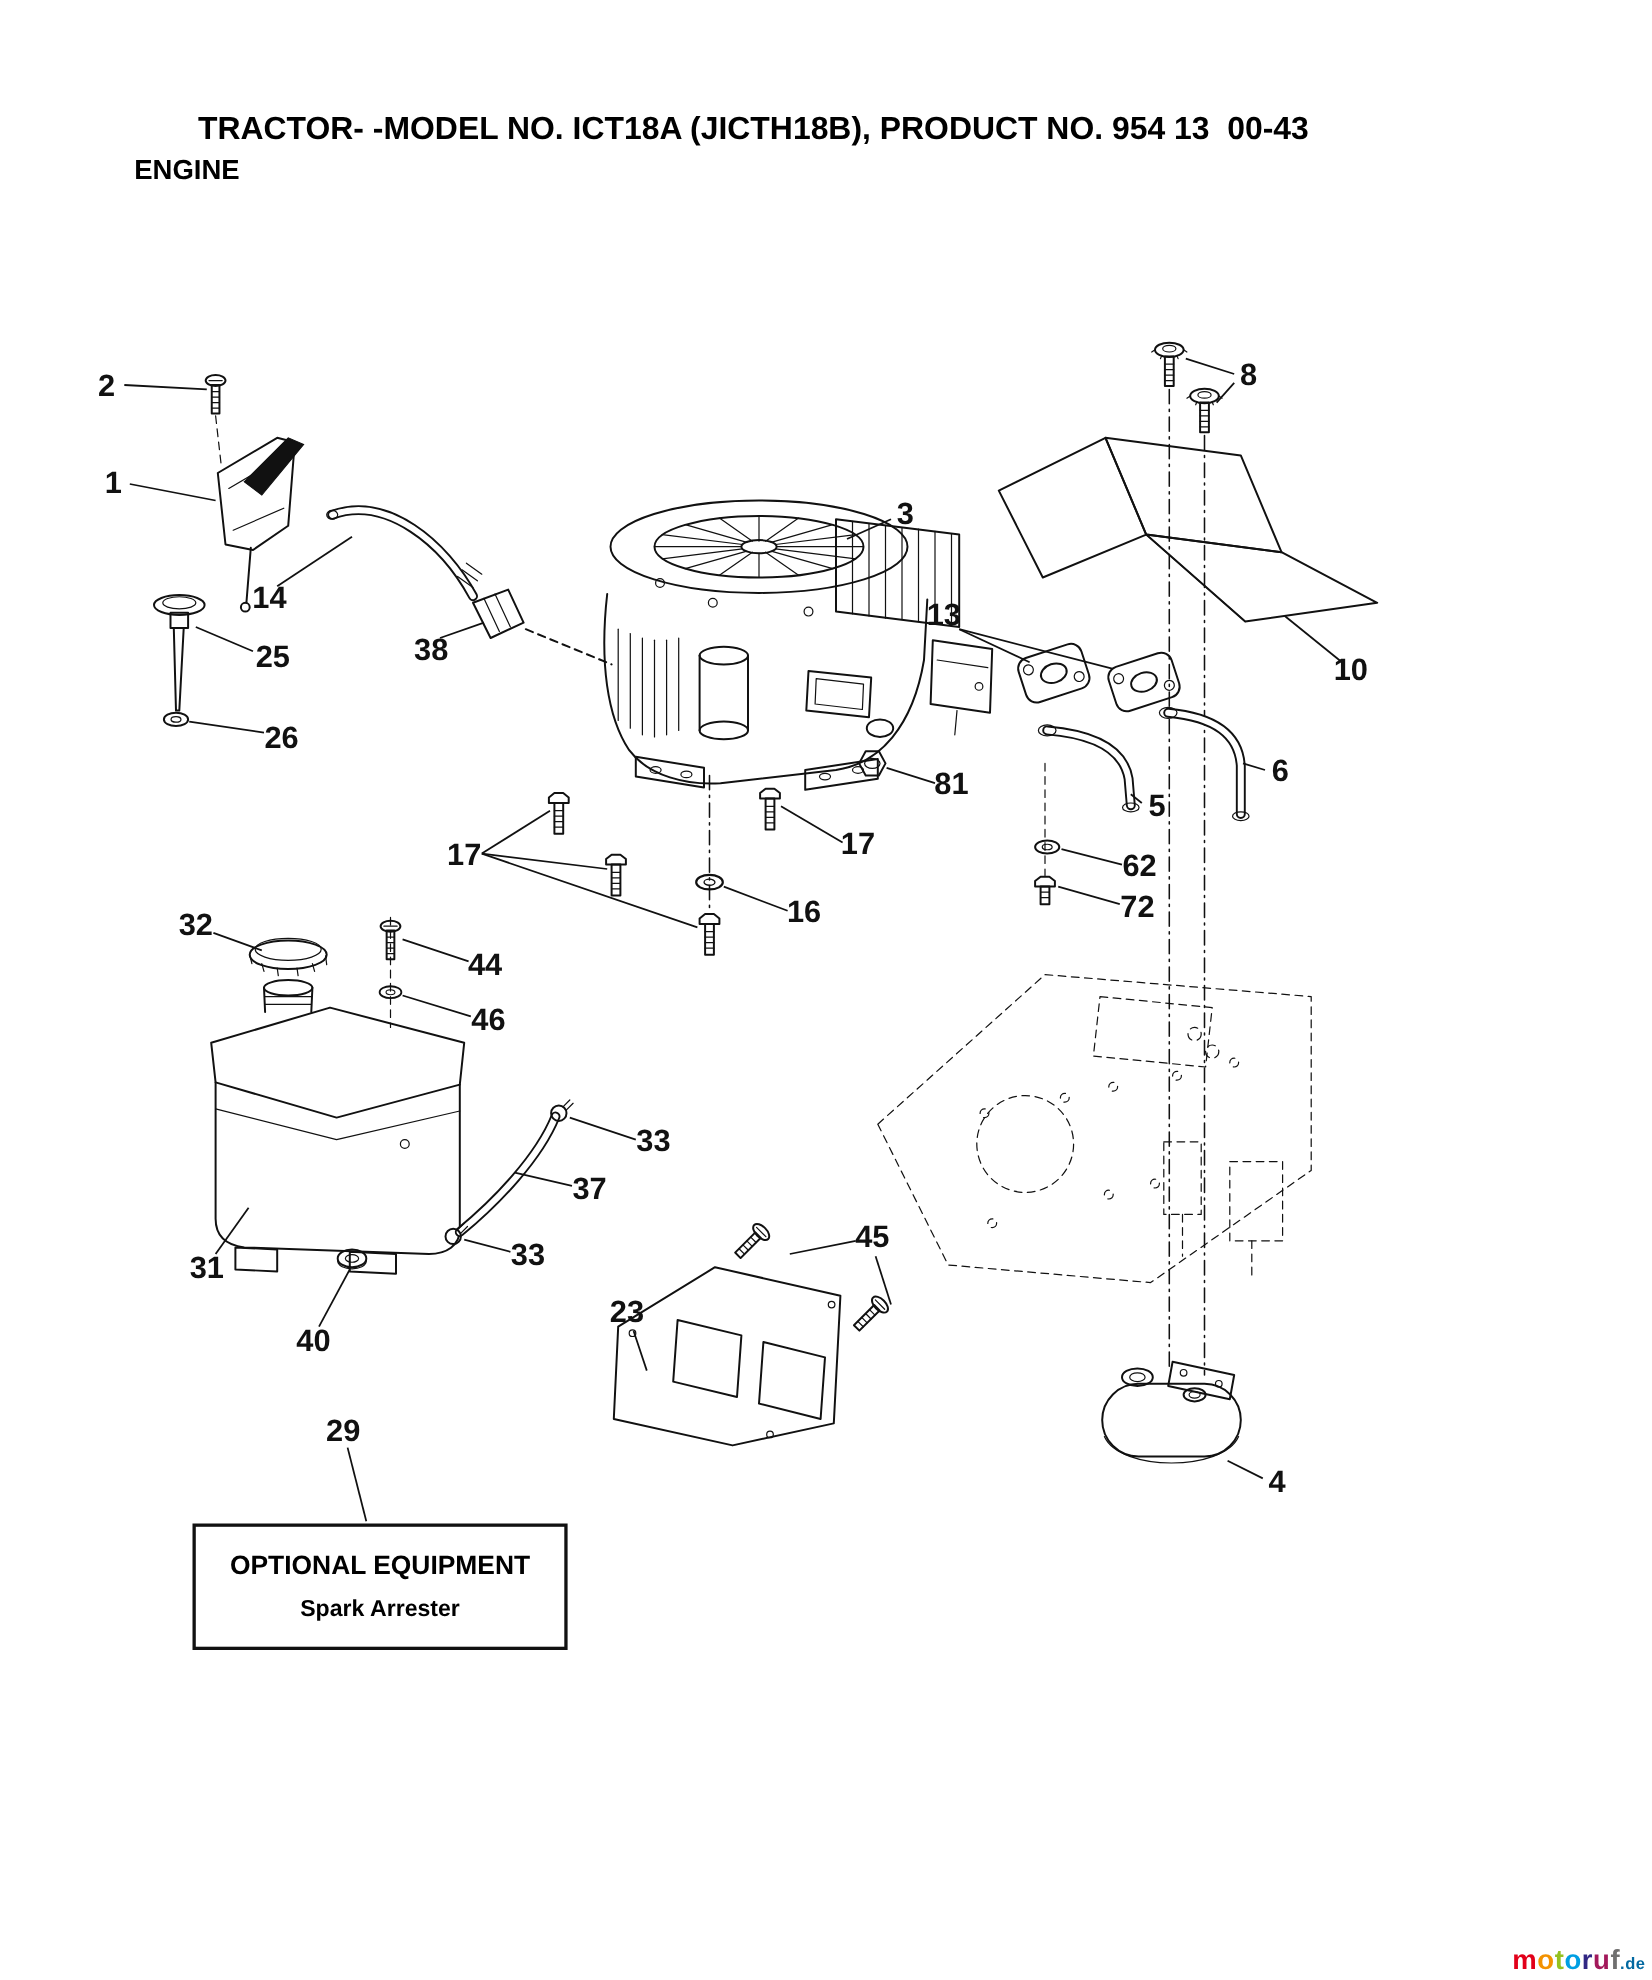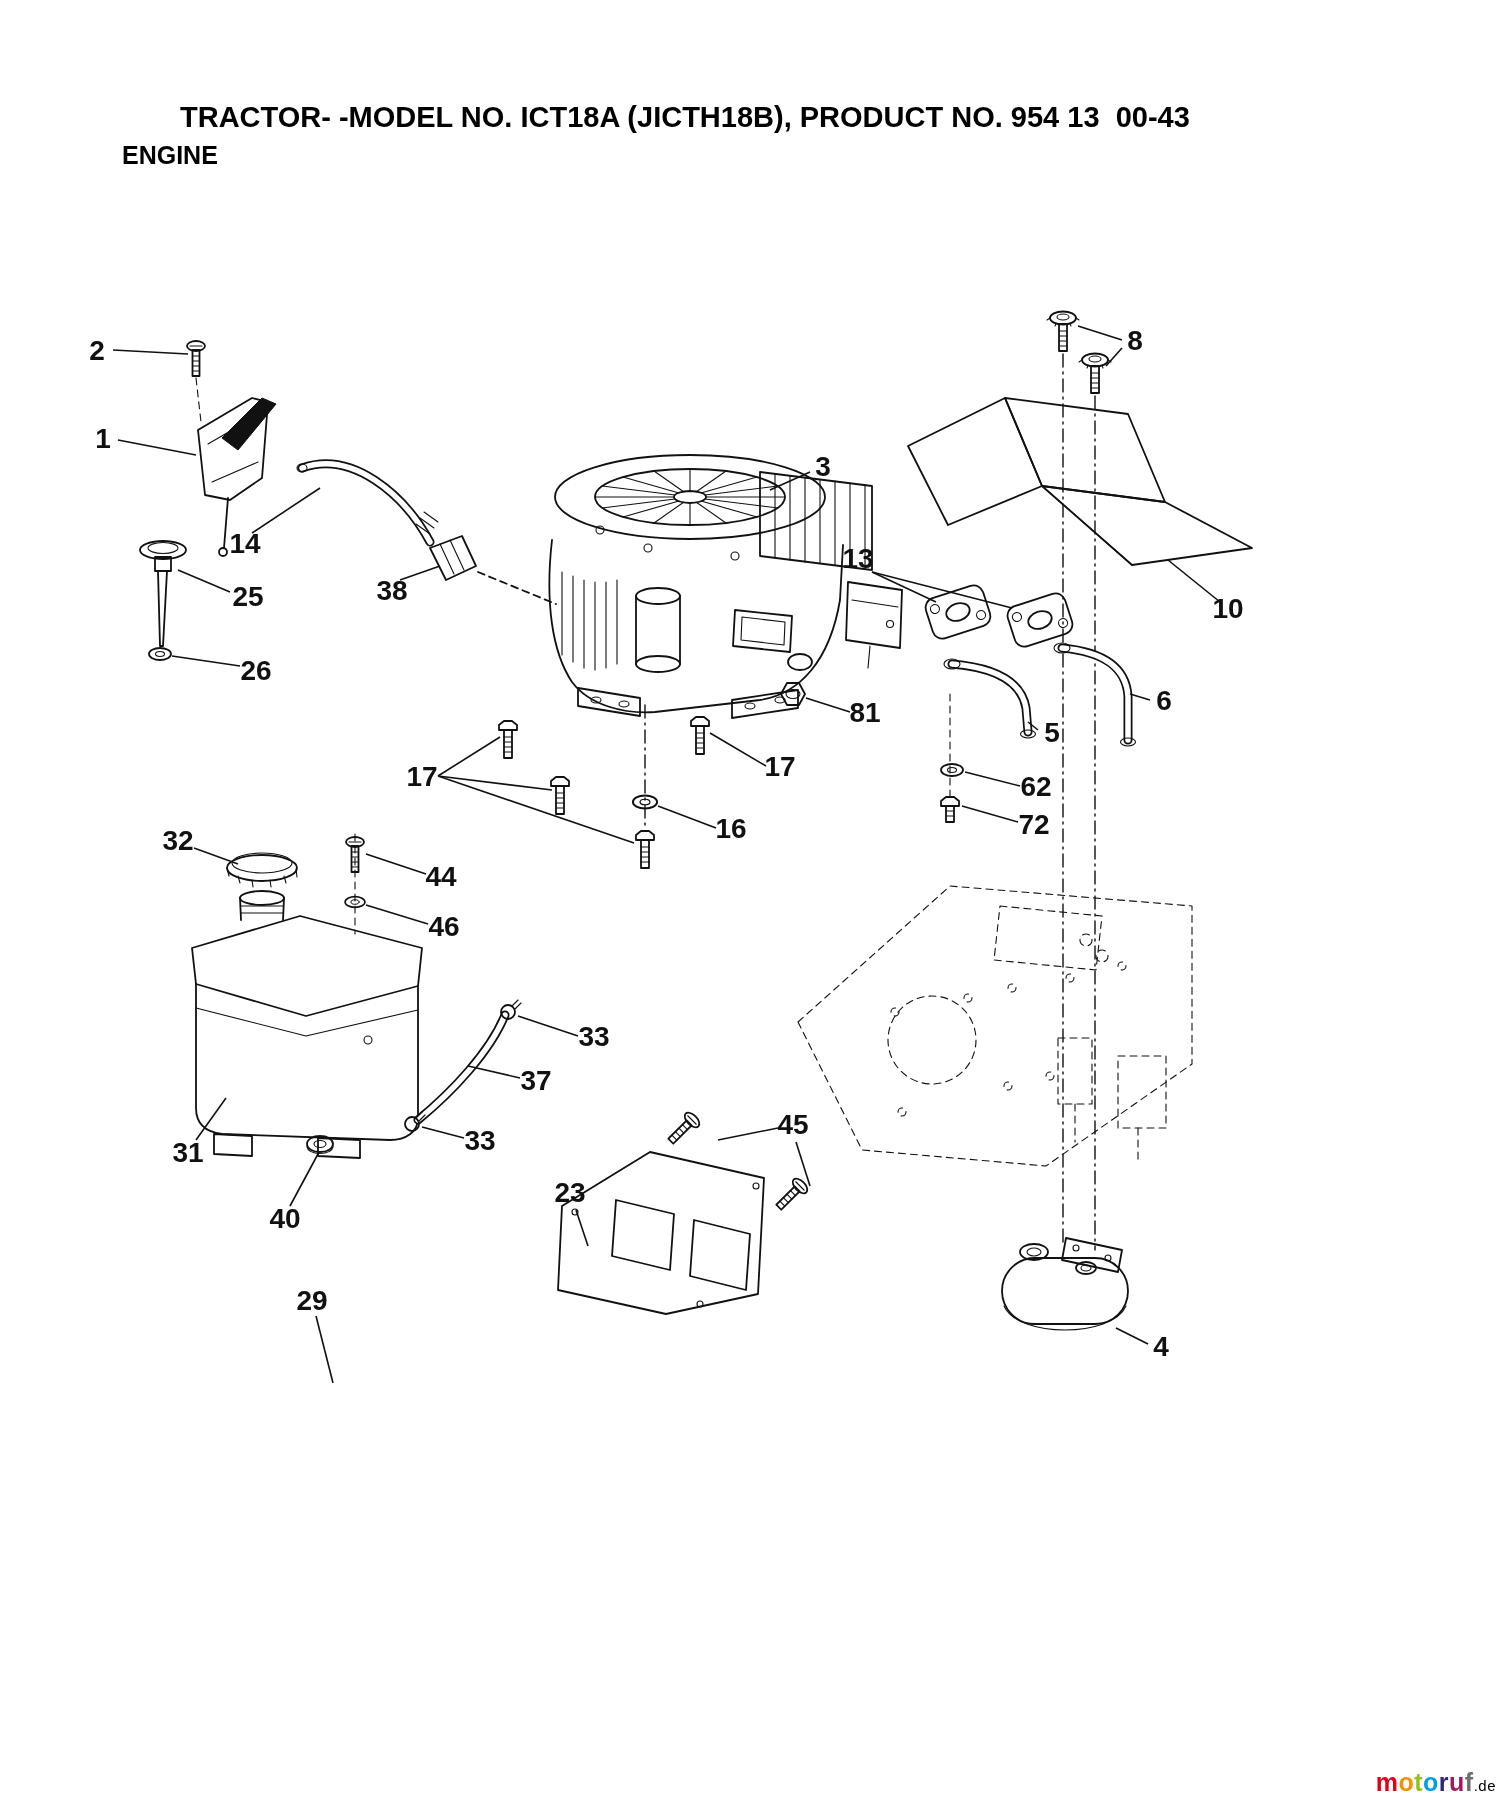--- a/index.html
+++ b/index.html
@@ -22,21 +22,21 @@
   .blk     { fill:#111; stroke:#111; stroke-width:1; }
   .callout { font:bold 28px "Liberation Sans", sans-serif; fill:#111; }
 
   .opt-box { position:absolute; left:175px; top:1385px; width:341px; height:115px;
              border:3px solid #111; background:#fff; display:flex; flex-direction:column;
              align-items:center; justify-content:center; gap:13px; }
   .opt-title { font-size:24px; font-weight:bold; }
   .opt-sub   { font-size:21px; font-weight:bold; }
 
   .watermark { position:absolute; right:6px; bottom:3px; font-size:25px; font-weight:bold; letter-spacing:.5px; }
-  .watermark .wm-suffix { color:#000000; font-size:15px; font-weight:normal; }
+  .watermark .wm-suffix { color:#0369a1; font-size:15px; font-weight:bold; }
 </style>
 </head>
 <body>
 
 <div class="page">
 
   <div class="hdr-sub">TRACTOR- -MODEL NO. ICT18A (JICTH18B), PRODUCT NO. 954 13  00-43</div>
   <div class="hdr-section">ENGINE</div>
 
   <svg class="diagram" width="1502" height="1800" viewBox="0 0 1502 1800" xmlns="http://www.w3.org/2000/svg">
@@ -409,16 +409,20 @@
       <text class="callout" x="480" y="1150">33</text>
       <text class="callout" x="188" y="1162">31</text>
       <text class="callout" x="285" y="1228">40</text>
       <text class="callout" x="570" y="1202">23</text>
       <text class="callout" x="793" y="1134">45</text>
       <text class="callout" x="312" y="1310">29</text>
       <text class="callout" x="1161" y="1356">4</text>
     </g>
   </svg>
 
+  <div class="opt-box">
+    <div class="opt-title">OPTIONAL EQUIPMENT</div>
+    <div class="opt-sub">Spark Arrester</div>
+  </div>
 
   <div class="watermark"><span><span style="color: rgb(226, 0, 26);">m</span><span style="color: rgb(243, 146, 0);">o</span><span style="color: rgb(149, 193, 31);">t</span><span style="color: rgb(0, 159, 227);">o</span><span style="color: rgb(49, 39, 131);">r</span><span style="color: rgb(163, 25, 91);">u</span><span style="color: rgb(112, 111, 111);">f</span></span><span class="wm-suffix">.de</span></div>
 
 </div>
 
 </body></html>

